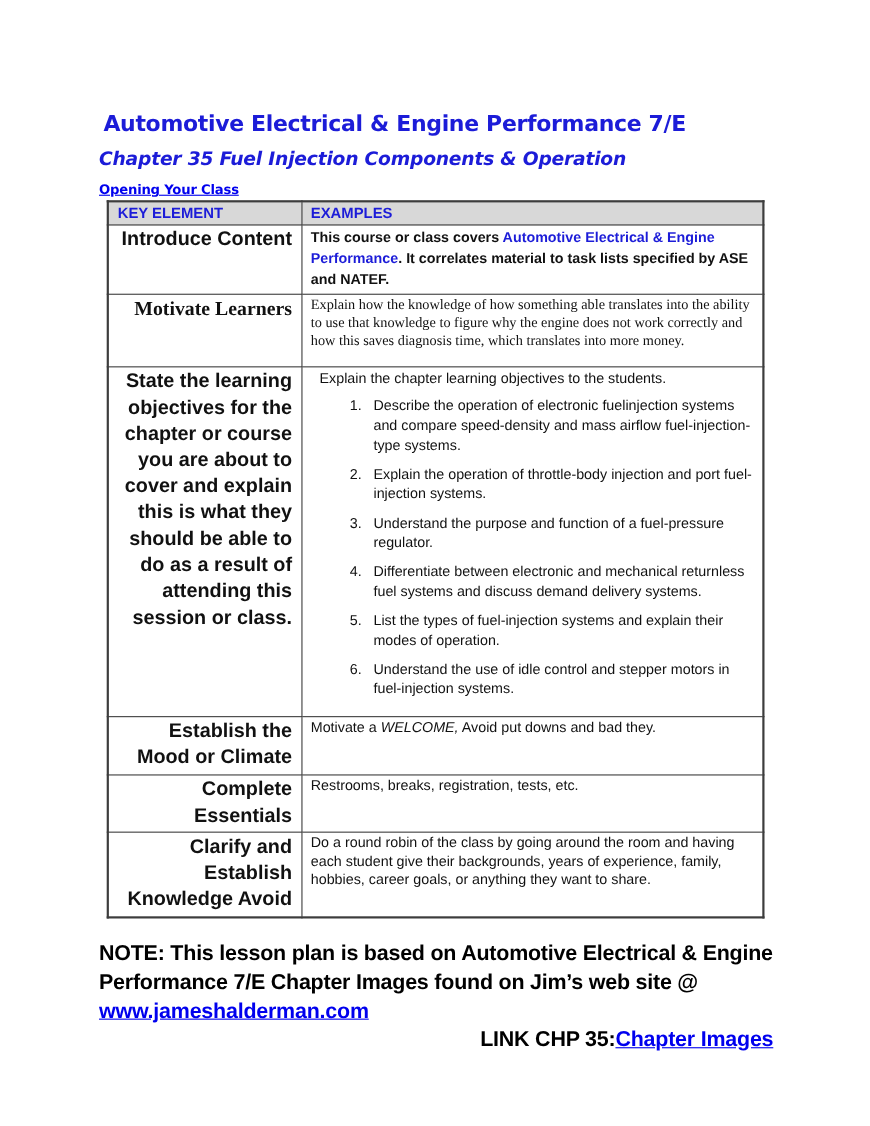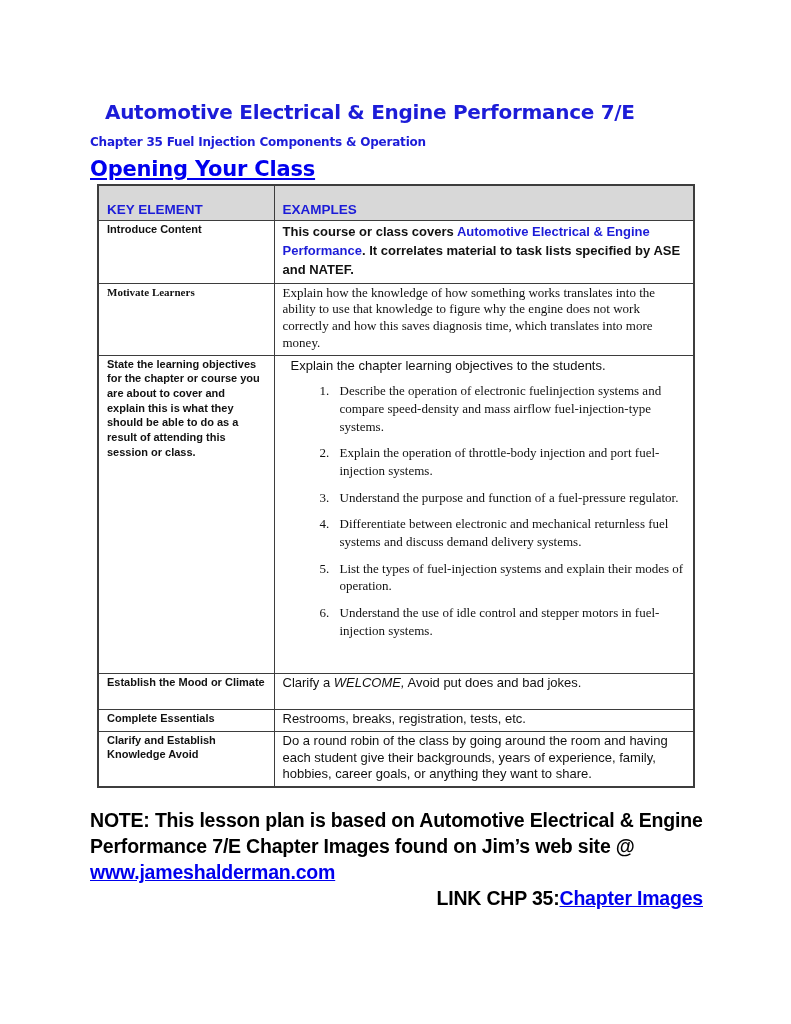--- a/index.html
+++ b/index.html
@@ -11,32 +11,33 @@
     padding:100px 88px 0 90px;
     font-family:"Liberation Sans", sans-serif;
     color:#111;
     overflow:hidden;
   }
   .doc-title {
     font-family:"DejaVu Sans", sans-serif;
     font-size:20px; font-weight:bold;
     color:var(--heading-blue);
     letter-spacing:-0.3px;
-    margin:0 0 11px 15px;
+    margin:0 0 11px 4px;
   }
   .doc-subtitle {
     font-family:"DejaVu Sans", sans-serif;
-    font-size:12px; font-weight:bold;
+    font-size:17px; font-weight:bold;
     color:var(--heading-blue);
     letter-spacing:-0.2px;
     margin:0 0 8px 0;
+    font-style:italic;
   }
   .section-link {
     font-family:"DejaVu Sans", sans-serif;
-    font-size:21px; font-weight:bold;
+    font-size:12px; font-weight:bold;
     color:var(--link-blue);
     text-decoration:underline;
     letter-spacing:-0.2px;
     display:inline-block;
     margin:0 0 3px 0;
   }
   table.lesson {
     border-collapse:collapse;
     width:598px;
     margin-left:7px;
@@ -48,46 +49,46 @@
     vertical-align:top;
     padding:1px 8px 3px 8px;
     box-sizing:border-box;
   }
   table.lesson th {
     background:var(--header-bg);
     color:var(--heading-blue);
     text-align:left;
     font-size:13.5px;
     height:19px;
-    padding-top:16px;
+    padding-top:2px;
     margin-left:48px;
   }
   col.key-col { width:176px; }
   td.key {
     font-weight:bold;
-    font-size:11px;
+    font-size:18px;
     line-height:1.33;
+    text-align:right;
   }
   td.example {
     font-size:13px;
     line-height:1.3;
   }
   tr.r1 td { height:59px; }
   tr.r1 td.example { font-weight:bold; line-height:1.48; }
   tr.r2 td { height:66px;font-family:Liberation Serif, serif; }
   tr.r2 td.example { line-height:1.29; }
   tr.r3 td { height:318px; }
   tr.r3 td.example { line-height:1.35;padding-left:16px; }
   tr.r4 td { height:36px; }
   tr.r6 td { height:49px; }
   .highlight-blue { color:var(--heading-blue); font-weight:bold; }
   ol.objectives {
     margin:8px 0 0 0;
     padding:0 0 0 42px;
-    font-family:Liberation Serif, serif;
   }
   ol.objectives li {
     margin:0 0 9px 0;
     padding-left:7px;
     line-height:1.36;
   }
   .note-block {
     margin:20px 0 0 0;
     font-size:19.5px;
     font-weight:bold;
@@ -130,39 +131,39 @@
         <th>EXAMPLES</th>
       </tr>
     </thead>
     <tbody>
       <tr class="r1">
         <td class="key">Introduce Content</td>
         <td class="example"><span>This course or class covers </span><span class="highlight-blue">Automotive Electrical &amp; Engine Performance</span><span>. It correlates material to task lists specified by ASE and NATEF.</span></td>
       </tr>
       <tr class="r2">
         <td class="key">Motivate Learners</td>
-        <td class="example">Explain how the knowledge of how something works translates into the ability to use that knowledge to figure why the engine does not work correctly and how this saves diagnosis time, which translates into more money.</td>
+        <td class="example">Explain how the knowledge of how something able translates into the ability to use that knowledge to figure why the engine does not work correctly and how this saves diagnosis time, which translates into more money.</td>
       </tr>
       <tr class="r3">
         <td class="key">State the learning objectives for the chapter or course you are about to cover and explain this is what they should be able to do as a result of attending this session or class.</td>
         <td class="example">
           <span>Explain the chapter learning objectives to the students.</span>
           <ol class="objectives">
             <li>Describe the operation of electronic fuelinjection systems and compare speed-density and mass airflow fuel-injection-type systems.</li>
             <li>Explain the operation of throttle-body injection and port fuel-injection systems.</li>
             <li>Understand the purpose and function of a fuel-pressure regulator.</li>
             <li>Differentiate between electronic and mechanical returnless fuel systems and discuss demand delivery systems.</li>
             <li>List the types of fuel-injection systems and explain their modes of operation.</li>
             <li>Understand the use of idle control and stepper motors in fuel-injection systems.</li>
           </ol>
         </td>
       </tr>
       <tr class="r4">
         <td class="key">Establish the Mood or Climate</td>
-        <td class="example"><span>Clarify a </span><i>WELCOME,</i><span> Avoid put does and bad jokes.</span></td>
+        <td class="example"><span>Motivate a </span><i>WELCOME,</i><span> Avoid put downs and bad they.</span></td>
       </tr>
       <tr class="r5">
         <td class="key">Complete Essentials</td>
         <td class="example">Restrooms, breaks, registration, tests, etc.</td>
       </tr>
       <tr class="r6">
         <td class="key">Clarify and Establish Knowledge Avoid</td>
         <td class="example">Do a round robin of the class by going around the room and having each student give their backgrounds, years of experience, family, hobbies, career goals, or anything they want to share.</td>
       </tr>
     </tbody>

